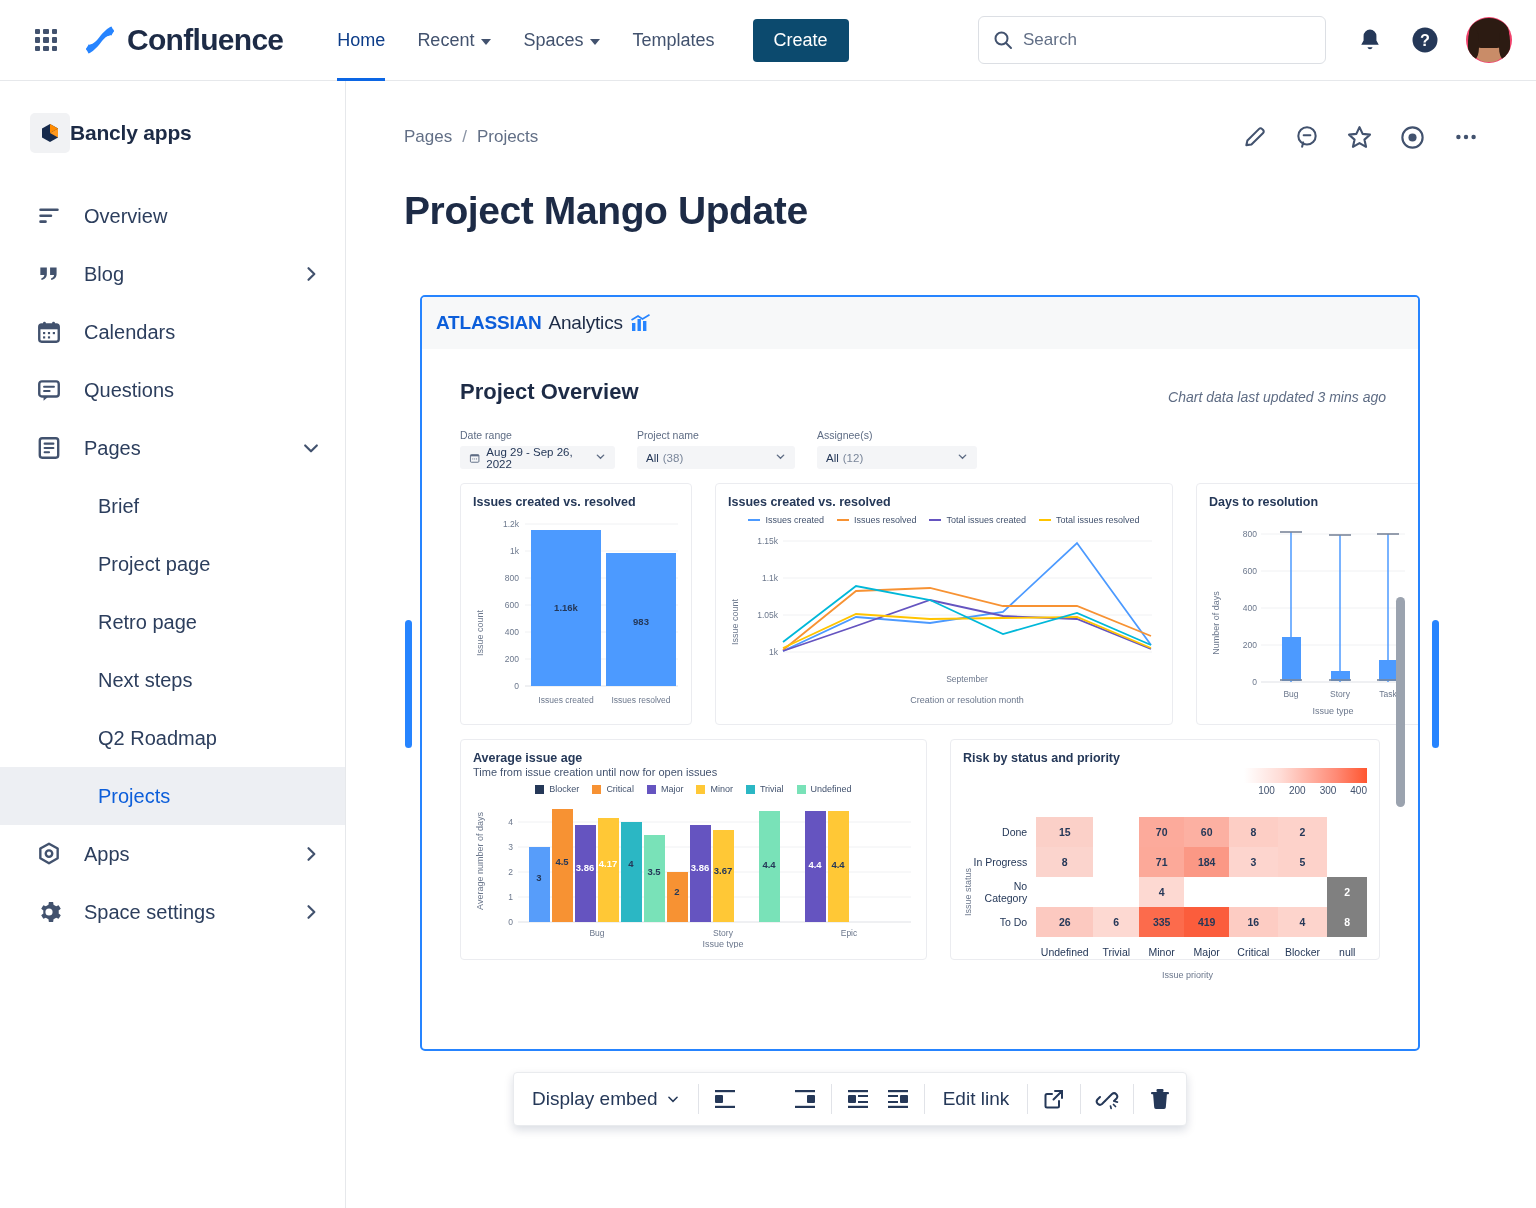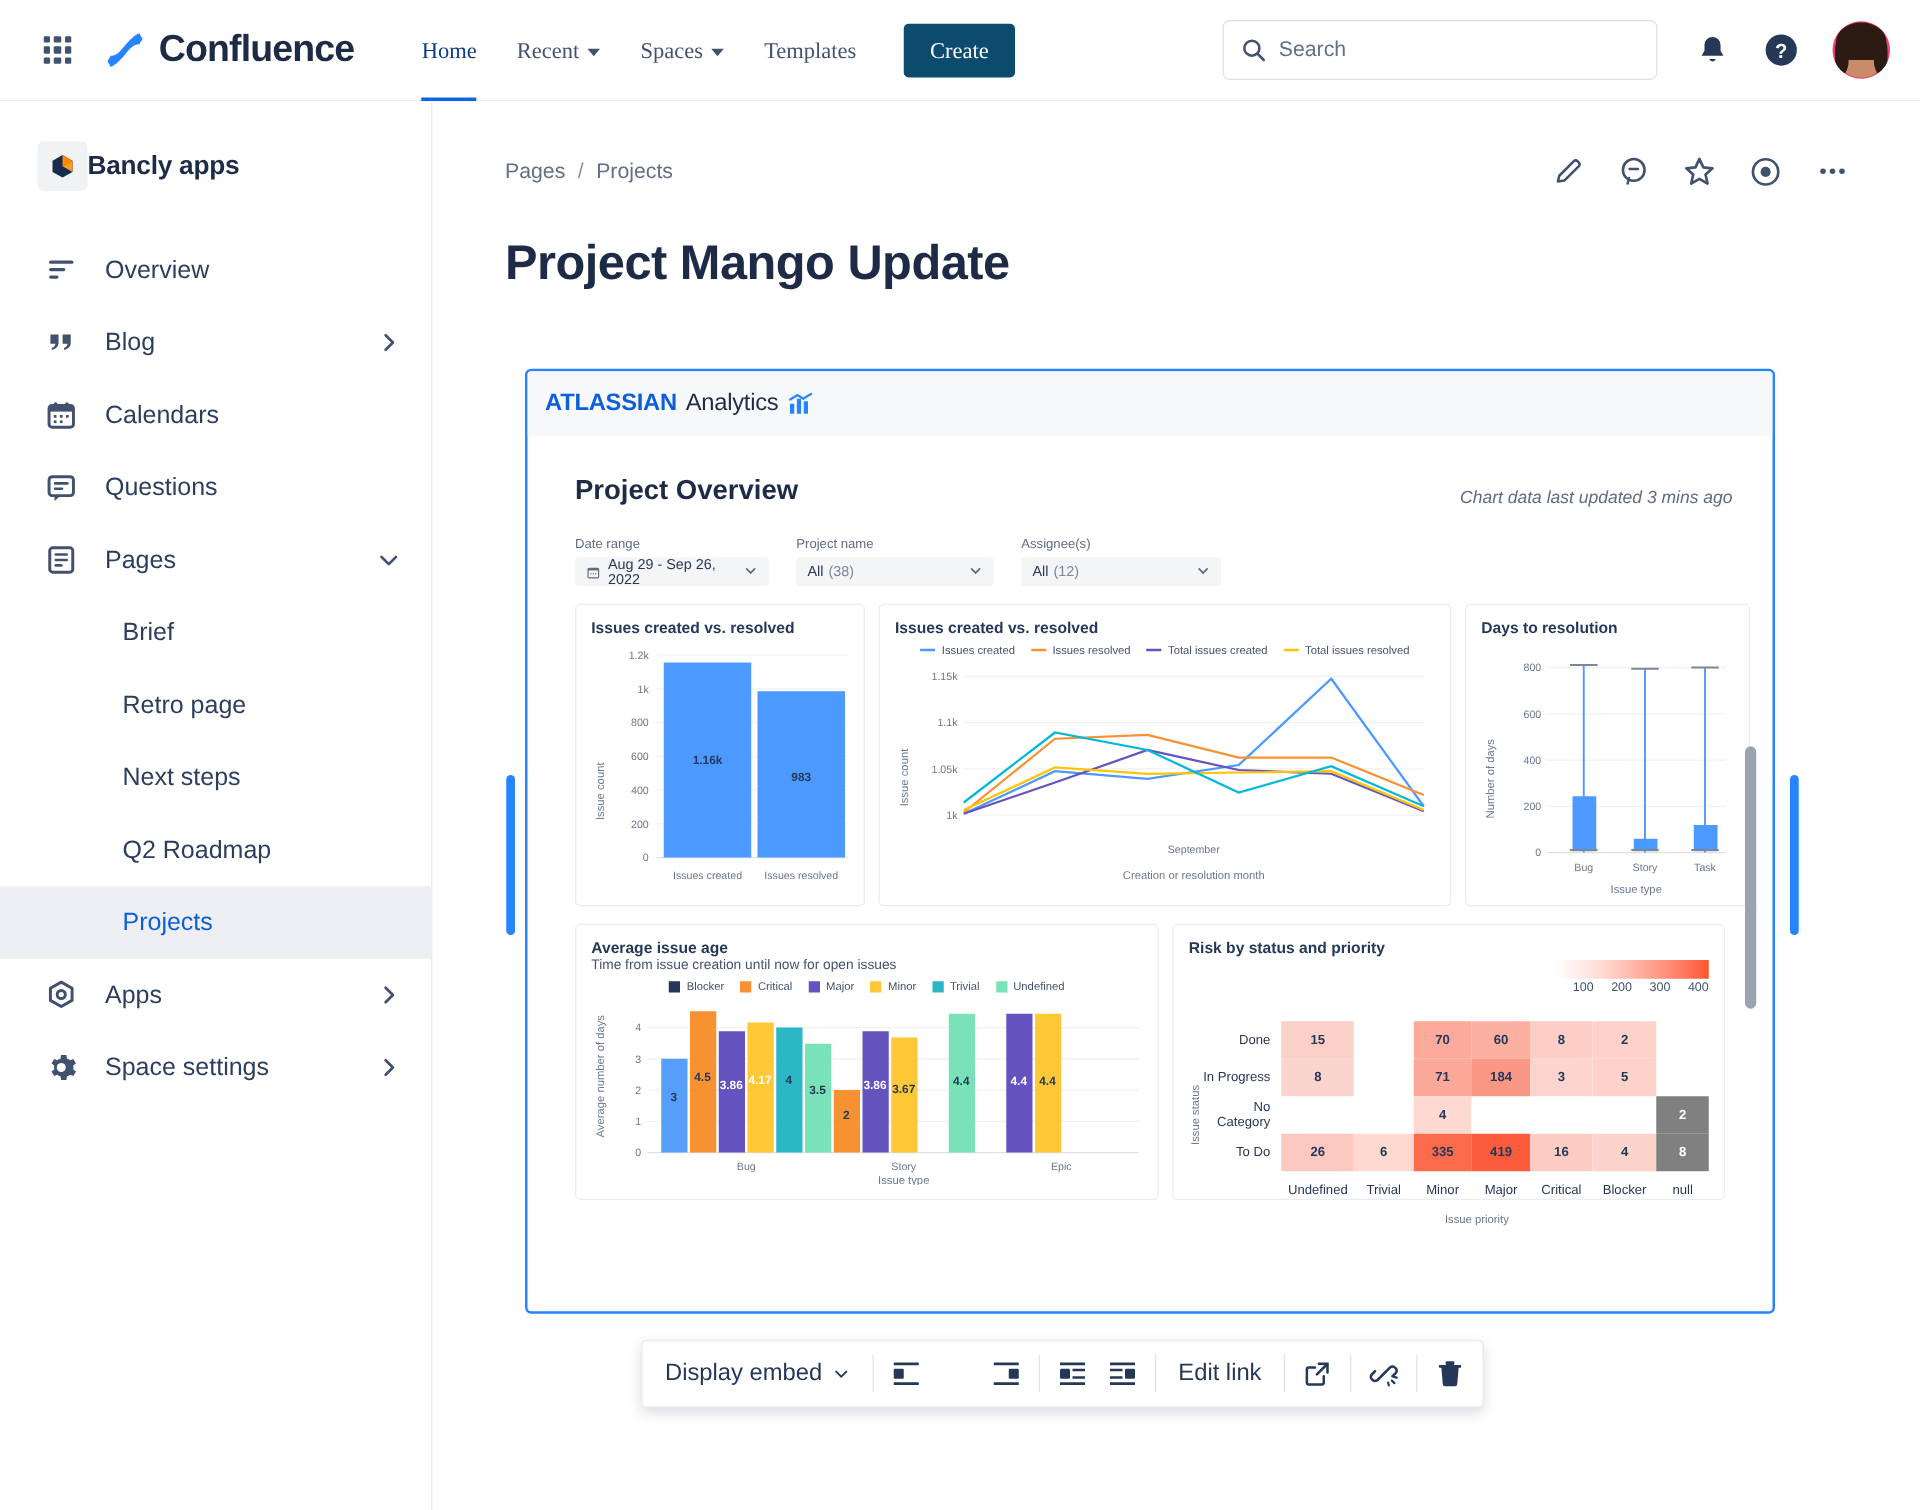--- a/index.html
+++ b/index.html
@@ -16,21 +16,21 @@
     position: absolute; top: 0; left: 0; width: 1536px; height: 81px;
     background: #fff; border-bottom: 1px solid #E6E8EB;
     display: flex; align-items: center; padding: 0 24px;
   }
   .appswitch { width: 32px; height: 32px; display: grid; grid-template-columns: repeat(3,1fr);
     grid-template-rows: repeat(3,1fr); gap: 3px; padding: 5px; cursor: pointer; margin-left: 6px;}
   .appswitch i { background: #42526E; border-radius: 1px; display: block; }
   .brand { display: flex; align-items: center; gap: 11px; margin-left: 22px; cursor: pointer; }
   .brand-logo { width: 32px; height: 30px; }
   .brand-name { font-size: 30px; font-weight: 600; letter-spacing: -0.7px; color: #1D2B46; }
-  .navitems { display: flex; align-items: center; height: 81px; margin-left: 40px; gap: 4px; font-family: Liberation Serif, serif; }
+  .navitems { display: flex; align-items: center; height: 81px; margin-left: 40px; gap: 4px; }
   .navitem {
     font-size: 18px; color: #42526E; padding: 0 14px; height: 81px;
     display: flex; align-items: center; gap: 7px; cursor: pointer; position: relative;
   }
   .navitem.active { color: #0C3C88; }
   .navitem.active::after {
     content:''; position: absolute; left: 14px; right: 14px; bottom: 0; height: 3px; background: #0C66E4;
   }
   .caret { width: 0; height: 0; border-left: 5px solid transparent; border-right: 5px solid transparent;
     border-top: 6px solid #42526E; margin-top: 3px; }
@@ -102,21 +102,21 @@
   .ov-head { display:flex; align-items:flex-end; padding: 30px 22px 0 28px; }
   .ov-title { font-size: 22px; font-weight: 600; color:#1D2B46; }
   .ov-upd { margin-left:auto; font-size: 14px; font-style: italic; color:#5E6C84; }
   .filters { display:flex; gap: 22px; padding: 24px 0 0 28px; }
   .flt-label { font-size: 10.5px; color:#5E6C84; margin-bottom: 5px; }
   .flt-box { background:#F4F5F7; border-radius: 3px; height: 23px; display:flex; align-items:center;
     padding: 0 9px; font-size: 11.5px; color:#253858; cursor:pointer; }
   .flt-box .muted { color:#7A869A; margin-left:4px; }
   .flt-box .dd { margin-left:auto; }
 
-  .grid-row { display:flex; gap: 11px; padding: 14px 28px 0 28px; }
+  .grid-row { display:flex; gap: 23px; padding: 14px 28px 0 28px; }
   .card { border:1px solid #EBECF0; border-radius: 4px; background:#fff; padding: 11px 12px 8px 12px; position:relative;}
   .card-title { font-size: 12.5px; font-weight: 700; color:#253858; }
   .card-sub { font-size: 11px; color:#42526E; margin-top: 1px; }
   .axlabel { font-size: 9px; fill:#6B778C; }
   .ticklbl { font-size: 8.5px; fill:#6B778C; }
   .barlbl { font-size: 9.5px; font-weight:700; }
   .leg { display:flex; justify-content:center; gap: 13px; margin-top: 6px; flex-wrap: wrap;}
   .leg-it { display:flex; align-items:center; gap: 5px; font-size: 9px; color:#42526E; }
   .leg-line { width: 12px; height: 2px; }
   .leg-sq { width: 9px; height: 9px; }
@@ -280,20 +280,23 @@
         <rect x="7" y="15" width="6" height="1.9" rx=".9" fill="#42526E"></rect>
       </svg>
       <span>Pages</span>
       <svg class="chev" width="20" height="20" viewBox="0 0 24 24">
         <path d="M5 9l7 7 7-7" fill="none" stroke="#42526E" stroke-width="2.6" stroke-linecap="round" stroke-linejoin="round"></path>
       </svg>
     </div>
 
     <div class="subrow">
       <span>Brief</span>
+      </div>
+    <div class="subrow">
+      <span>Project page</span>
       </div>
     <div class="subrow">
       <span>Retro page</span>
       </div>
     <div class="subrow">
       <span>Next steps</span>
       </div>
     <div class="subrow">
       <span>Q2 Roadmap</span>
       </div>

